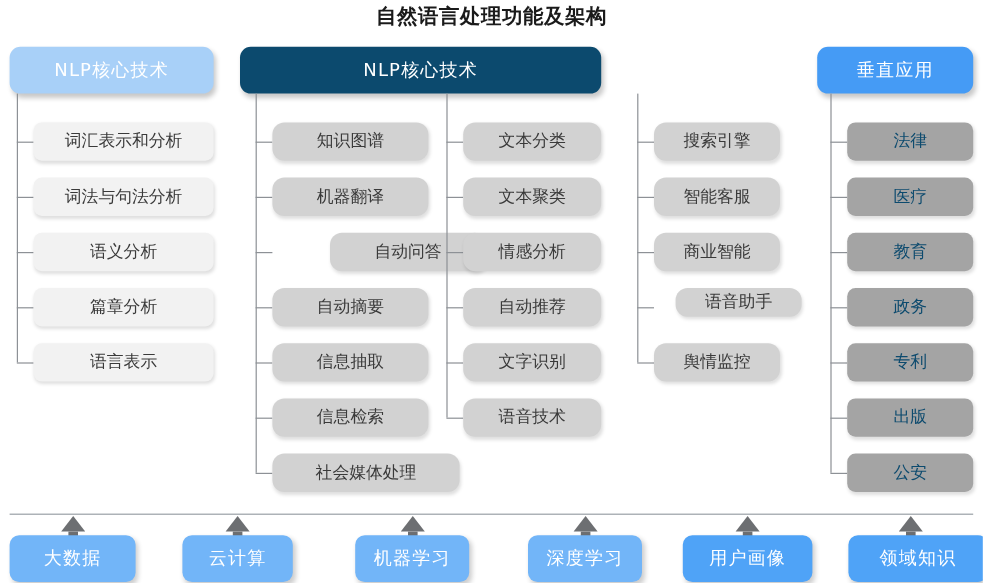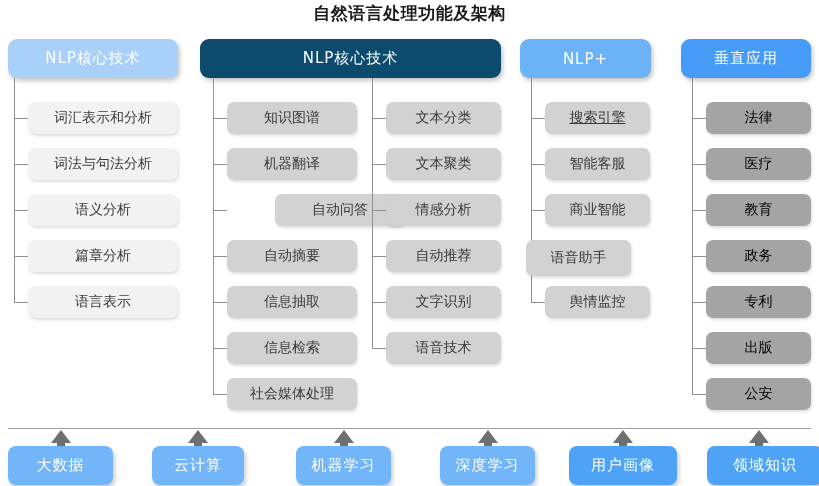--- a/index.html
+++ b/index.html
@@ -34,22 +34,22 @@
   #hdr4{left:681px;top:39px; width:130px;}
 
   
   .leaf{
     position:absolute;border-radius:7px;
     display:flex;align-items:center;justify-content:center;
     font-size:14px;color:#3a3a3a;white-space:nowrap;
     box-shadow:1px 2px 3px rgba(0,0,0,.13);
   }
   .leaf-light{background:#f2f2f2;}
-  .leaf-mid{background:#d2d2d2;}
-  .leaf-dark{background:#a4a4a4;color:#000000;}
+  .leaf-mid{background:#d2d2d2;border-radius:10px;}
+  .leaf-dark{background:#a4a4a4;color:#0c4a6e;}
 
   
   .vline{position:absolute;width:1px;background:#8d9196;}
   .hline{position:absolute;height:1px;background:#8d9196;}
 
   
   .baseline{
     position:absolute;left:8px;top:428px;width:803px;height:1px;
     background:#9aa0a6;
   }
@@ -75,21 +75,20 @@
 </style>
 </head>
 <body>
 
 <div id="stage">
 
   <div class="title">自然语言处理功能及架构</div>
 
   <div class="hdr hdr-a" id="hdr1">NLP核心技术</div>
   <div class="hdr hdr-b" id="hdr2">NLP核心技术</div>
-  <div class="hdr hdr-c" id="hdr3">NLP+</div>
   <div class="hdr hdr-d" id="hdr4">垂直应用</div>
 
   <div id="tree">
       <div class="vline" style="left: 14px; top: 78px; height: 224px;"></div>
       <div class="hline" style="left: 14px; top: 118px; width: 14px;"></div>
       <div class="leaf leaf-light" style="left: 28px; top: 102px; width: 150px; height: 32px;">词汇表示和分析</div>
       <div class="hline" style="left: 14px; top: 164px; width: 14px;"></div>
       <div class="leaf leaf-light" style="left: 28px; top: 148px; width: 150px; height: 32px;">词法与句法分析</div>
       <div class="hline" style="left: 14px; top: 210px; width: 14px;"></div>
       <div class="leaf leaf-light" style="left: 28px; top: 194px; width: 150px; height: 32px;">语义分析</div>
@@ -104,43 +103,43 @@
       <div class="leaf leaf-mid" style="left: 227px; top: 148px; width: 130px; height: 32px;">机器翻译</div>
       <div class="hline" style="left: 213px; top: 210px; width: 14px;"></div>
       <div class="leaf leaf-mid" style="left: 227px; top: 194px; width: 130px; height: 32px; margin-left: 48px;">自动问答</div>
       <div class="hline" style="left: 213px; top: 256px; width: 14px;"></div>
       <div class="leaf leaf-mid" style="left: 227px; top: 240px; width: 130px; height: 32px;">自动摘要</div>
       <div class="hline" style="left: 213px; top: 302px; width: 14px;"></div>
       <div class="leaf leaf-mid" style="left: 227px; top: 286px; width: 130px; height: 32px;">信息抽取</div>
       <div class="hline" style="left: 213px; top: 348px; width: 14px;"></div>
       <div class="leaf leaf-mid" style="left: 227px; top: 332px; width: 130px; height: 32px;">信息检索</div>
       <div class="hline" style="left: 213px; top: 394px; width: 14px;"></div>
-      <div class="leaf leaf-mid" style="left: 227px; top: 378px; width: 130px; height: 32px;">社会媒体处理</div>
+      <div class="leaf leaf-mid" style="left: 227px; top: 378px; width: 156px; height: 32px;">社会媒体处理</div>
       <div class="vline" style="left: 372px; top: 78px; height: 270px;"></div>
       <div class="hline" style="left: 372px; top: 118px; width: 14px;"></div>
       <div class="leaf leaf-mid" style="left: 386px; top: 102px; width: 115px; height: 32px;">文本分类</div>
       <div class="hline" style="left: 372px; top: 164px; width: 14px;"></div>
       <div class="leaf leaf-mid" style="left: 386px; top: 148px; width: 115px; height: 32px;">文本聚类</div>
       <div class="hline" style="left: 372px; top: 210px; width: 14px;"></div>
       <div class="leaf leaf-mid" style="left: 386px; top: 194px; width: 115px; height: 32px;">情感分析</div>
       <div class="hline" style="left: 372px; top: 256px; width: 14px;"></div>
       <div class="leaf leaf-mid" style="left: 386px; top: 240px; width: 115px; height: 32px;">自动推荐</div>
       <div class="hline" style="left: 372px; top: 302px; width: 14px;"></div>
       <div class="leaf leaf-mid" style="left: 386px; top: 286px; width: 115px; height: 32px;">文字识别</div>
       <div class="hline" style="left: 372px; top: 348px; width: 14px;"></div>
       <div class="leaf leaf-mid" style="left: 386px; top: 332px; width: 115px; height: 32px;">语音技术</div>
       <div class="vline" style="left: 531px; top: 78px; height: 224px;"></div>
       <div class="hline" style="left: 531px; top: 118px; width: 14px;"></div>
-      <div class="leaf leaf-mid" style="left: 545px; top: 102px; width: 105px; height: 32px; text-decoration: underline;">搜索引擎</div>
+      <div class="leaf leaf-mid" style="left: 545px; top: 102px; width: 105px; height: 32px;">搜索引擎</div>
       <div class="hline" style="left: 531px; top: 164px; width: 14px;"></div>
       <div class="leaf leaf-mid" style="left: 545px; top: 148px; width: 105px; height: 32px;">智能客服</div>
       <div class="hline" style="left: 531px; top: 210px; width: 14px;"></div>
       <div class="leaf leaf-mid" style="left: 545px; top: 194px; width: 105px; height: 32px;">商业智能</div>
       <div class="hline" style="left: 531px; top: 256px; width: 14px;"></div>
-      <div class="leaf leaf-mid" style="left: 526px; top: 240px; width: 105px; height: 36px;">语音助手</div>
+      <div class="leaf leaf-mid" style="left: 563px; top: 240px; width: 105px; height: 24px;">语音助手</div>
       <div class="hline" style="left: 531px; top: 302px; width: 14px;"></div>
       <div class="leaf leaf-mid" style="left: 545px; top: 286px; width: 105px; height: 32px;">舆情监控</div>
       <div class="vline" style="left: 692px; top: 78px; height: 316px;"></div>
       <div class="hline" style="left: 692px; top: 118px; width: 14px;"></div>
       <div class="leaf leaf-dark" style="left: 706px; top: 102px; width: 105px; height: 32px;">法律</div>
       <div class="hline" style="left: 692px; top: 164px; width: 14px;"></div>
       <div class="leaf leaf-dark" style="left: 706px; top: 148px; width: 105px; height: 32px;">医疗</div>
       <div class="hline" style="left: 692px; top: 210px; width: 14px;"></div>
       <div class="leaf leaf-dark" style="left: 706px; top: 194px; width: 105px; height: 32px;">教育</div>
       <div class="hline" style="left: 692px; top: 256px; width: 14px;"></div>

